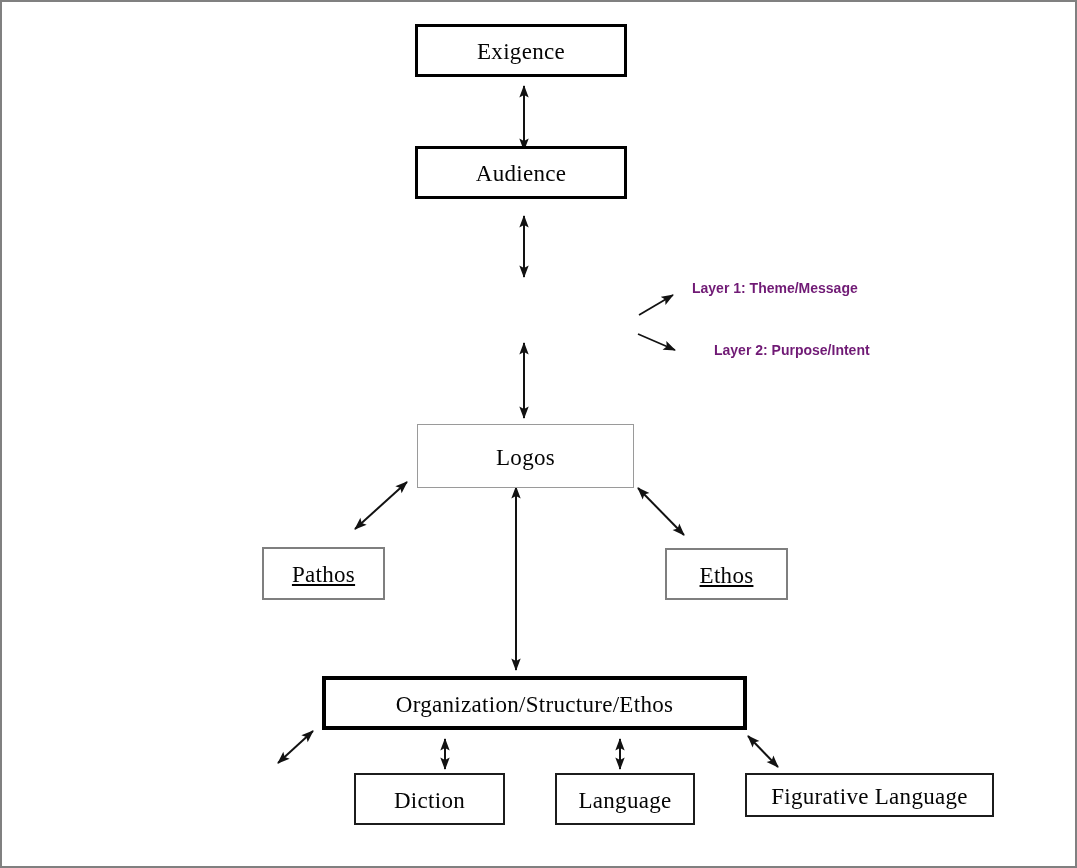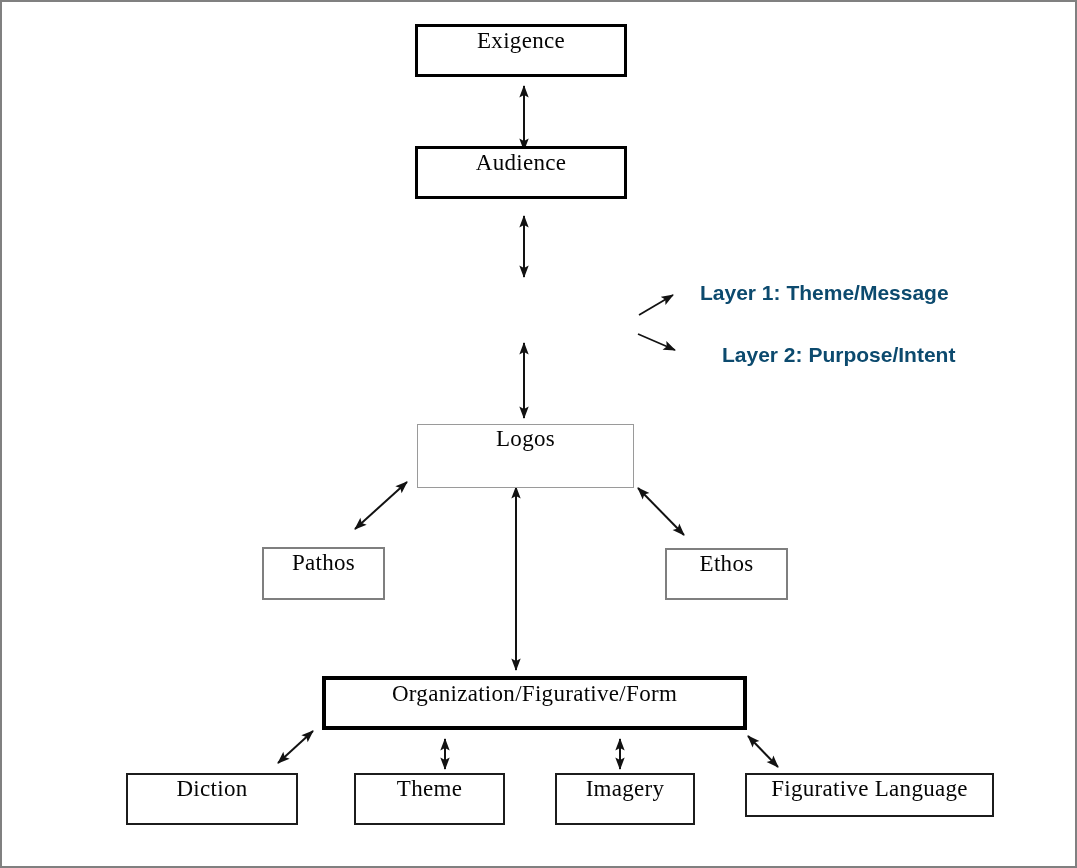--- a/index.html
+++ b/index.html
@@ -12,45 +12,44 @@
     background: #ffffff;
     font-family: "Liberation Serif", "DejaVu Serif", serif;
     overflow: hidden;
   }
   .wires { position: absolute; left: 0; top: 0; }
   .node {
     position: absolute;
     box-sizing: border-box;
     background: #ffffff;
     display: flex;
-    align-items: flex-start;
+    align-items: center;
     justify-content: center;
   }
   .nlabel {
     font-size: 23px;
     color: #050505;
     letter-spacing: 0.3px;
     white-space: nowrap;
     line-height: 1;
     padding-top: 2px;
   }
   .b-thick  { border: 3px solid #000000; }
   .b-heavy  { border: 4px solid #000000; }
   .b-thin   { border: 1.5px solid #9a9a9a; }
-  .b-mid    { border: 2px solid #7f7f7f; }
+  .b-mid    { border: 2px solid #7f7f7f; text-decoration: underline; }
   .b-dark   { border: 2px solid #1c1c1c; }
   .annotation {
     position: absolute;
     font-family: "Liberation Sans", sans-serif;
-    font-size: 21px;
+    font-size: 14px;
     font-weight: 600;
-    color: #0c4a6e;
+    color: #701a75;
     white-space: nowrap;
     line-height: 1.1;
-    margin-left: 8px;
   }
 </style>
 </head>
 <body>
 
 <div class="canvas">
 
   <svg class="wires" width="1077" height="868" viewBox="0 0 1077 868">
     <defs>
       <marker id="ah" markerUnits="userSpaceOnUse" markerWidth="16" markerHeight="12" refX="12" refY="5" orient="auto-start-reverse">
@@ -88,33 +87,30 @@
 
   <div class="node b-mid" style="left:260px;top:545px;width:123px;height:53px">
     <span class="nlabel">Pathos</span>
   </div>
 
   <div class="node b-mid" style="left:663px;top:546px;width:123px;height:52px">
     <span class="nlabel">Ethos</span>
   </div>
 
   <div class="node b-heavy" style="left:320px;top:674px;width:425px;height:54px">
-    <span class="nlabel">Organization/Figurative/Form</span>
+    <span class="nlabel">Organization/Structure/Ethos</span>
   </div>
 
-  <div class="node b-dark" style="left:124px;top:771px;width:172px;height:52px">
+
+  <div class="node b-dark" style="left:352px;top:771px;width:151px;height:52px">
     <span class="nlabel">Diction</span>
   </div>
 
-  <div class="node b-dark" style="left:352px;top:771px;width:151px;height:52px">
-    <span class="nlabel">Theme</span>
-  </div>
-
   <div class="node b-dark" style="left:553px;top:771px;width:140px;height:52px">
-    <span class="nlabel">Imagery</span>
+    <span class="nlabel">Language</span>
   </div>
 
   <div class="node b-dark" style="left:743px;top:771px;width:249px;height:44px">
     <span class="nlabel">Figurative Language</span>
   </div>
 
   <div class="annotation" style="left:690px;top:279px">Layer 1: Theme/Message</div>
 
   <div class="annotation" style="left:712px;top:341px">Layer 2: Purpose/Intent</div>
 

